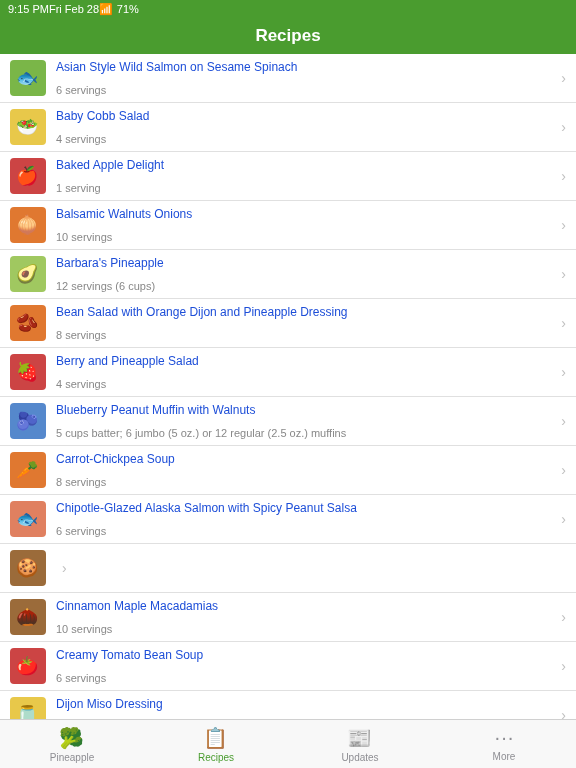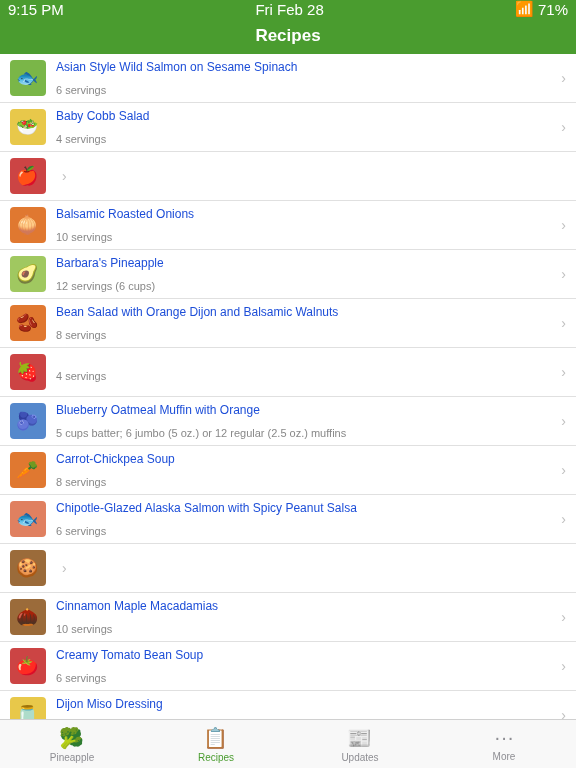--- a/index.html
+++ b/index.html
@@ -9,23 +9,22 @@
       font-family: -apple-system, "Helvetica Neue", Arial, sans-serif;
       background: #f2f2f2;
       overflow: hidden;
       position: relative;
     }
 
     
     #status-bar {
       background: #4a9c2f;
       color: white;
-      font-size: 15px;
-      display: flex;
-      justify-content: space-between;
+      font-size: 11px;
+      display: flex;
       align-items: center;
       padding: 2px 8px;
       height: 18px;
     }
     .status-left { font-weight: 500; }
     .status-right { display: flex; align-items: center; gap: 4px; }
 
     
     #nav-bar {
       background: #4a9c2f;
@@ -151,57 +150,62 @@
     <div class="recipe-item">
       <div class="recipe-thumb thumb-yellow">🥗</div>
       <div class="recipe-info">
         <div class="recipe-name">Baby Cobb Salad</div>
         <div class="recipe-servings">4 servings</div>
       </div>
       <span class="recipe-chevron">›</span>
     </div>
     <div class="recipe-item">
       <div class="recipe-thumb thumb-red">🍎</div>
+      <div class="recipe-info">
+        <div class="recipe-name">Baked Apple Delight</div>
+        <div class="recipe-servings">1 serving</div>
+      </div>
       <span class="recipe-chevron">›</span>
     </div>
     <div class="recipe-item">
       <div class="recipe-thumb thumb-orange">🧅</div>
       <div class="recipe-info">
-        <div class="recipe-name">Balsamic Roasted Onions</div>
+        <div class="recipe-name">Balsamic Walnuts Onions</div>
         <div class="recipe-servings">10 servings</div>
       </div>
       <span class="recipe-chevron">›</span>
     </div>
     <div class="recipe-item">
       <div class="recipe-thumb thumb-light-green">🥑</div>
       <div class="recipe-info">
         <div class="recipe-name">Barbara's Pineapple</div>
         <div class="recipe-servings">12 servings (6 cups)</div>
       </div>
       <span class="recipe-chevron">›</span>
     </div>
     <div class="recipe-item">
       <div class="recipe-thumb thumb-orange">🫘</div>
       <div class="recipe-info">
-        <div class="recipe-name">Bean Salad with Orange Dijon and Balsamic Walnuts</div>
+        <div class="recipe-name">Bean Salad with Orange Dijon and Pineapple Dressing</div>
         <div class="recipe-servings">8 servings</div>
       </div>
       <span class="recipe-chevron">›</span>
     </div>
     <div class="recipe-item">
       <div class="recipe-thumb thumb-red">🍓</div>
       <div class="recipe-info">
+        <div class="recipe-name">Berry and Pineapple Salad</div>
         <div class="recipe-servings">4 servings</div>
       </div>
       <span class="recipe-chevron">›</span>
     </div>
     <div class="recipe-item">
       <div class="recipe-thumb thumb-blue">🫐</div>
       <div class="recipe-info">
-        <div class="recipe-name">Blueberry Oatmeal Muffin with Orange</div>
+        <div class="recipe-name">Blueberry Peanut Muffin with Walnuts</div>
         <div class="recipe-servings">5 cups batter; 6 jumbo (5 oz.) or 12 regular (2.5 oz.) muffins</div>
       </div>
       <span class="recipe-chevron">›</span>
     </div>
     <div class="recipe-item">
       <div class="recipe-thumb thumb-orange">🥕</div>
       <div class="recipe-info">
         <div class="recipe-name">Carrot-Chickpea Soup</div>
         <div class="recipe-servings">8 servings</div>
       </div>

